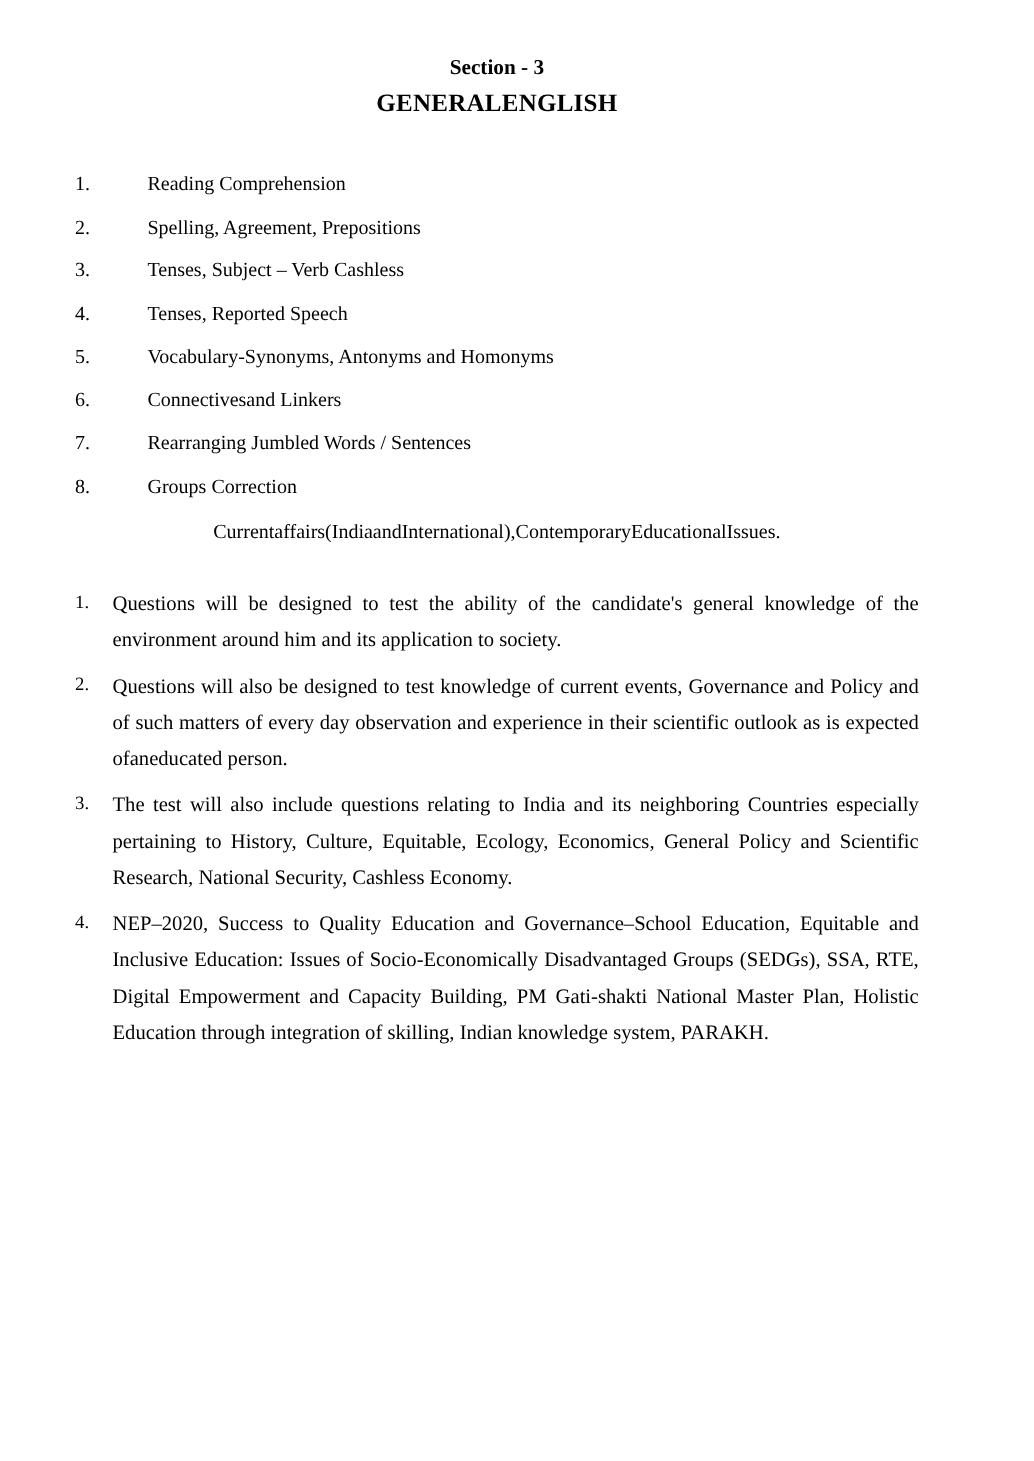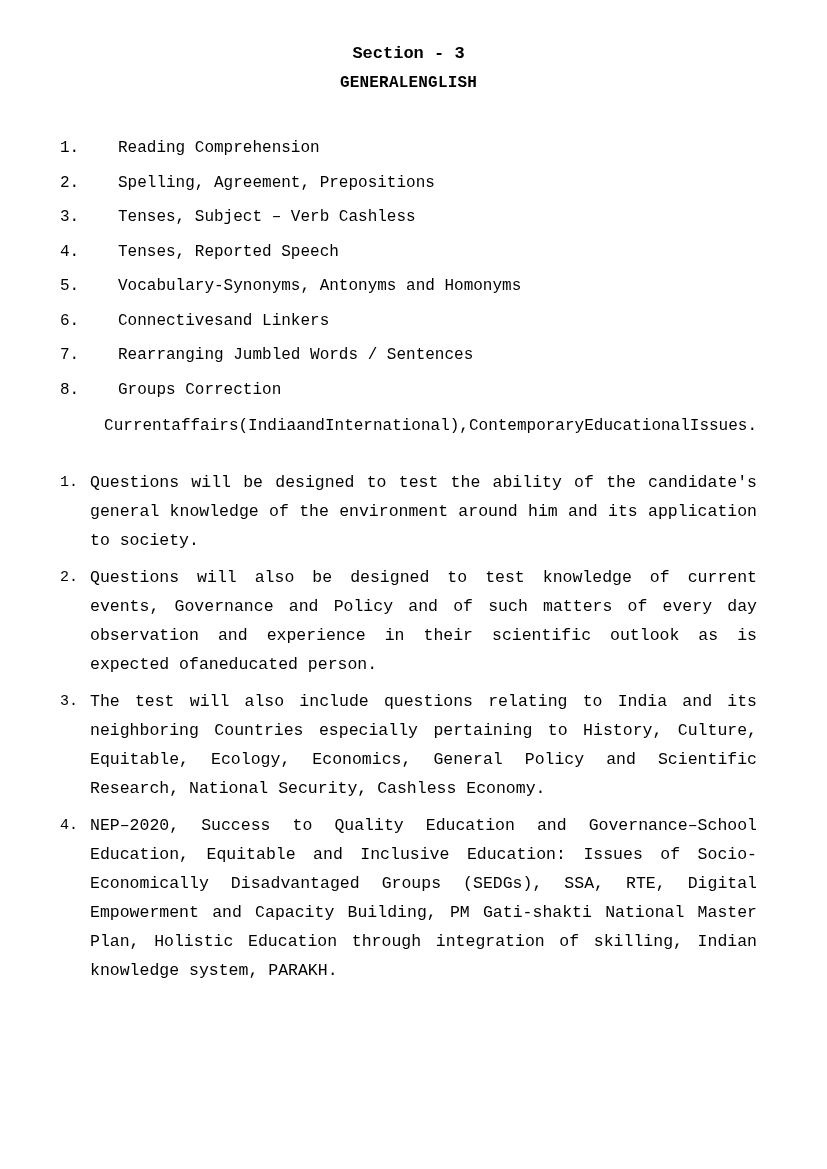--- a/index.html
+++ b/index.html
@@ -7,34 +7,34 @@
     padding: 0;
     background: #ffffff;
   }
   .page {
     position: relative;
     width: 827px;
     height: 1169px;
     margin: 0 auto;
     background: #ffffff;
     color: #000000;
-    font-family: Liberation Mono, monospace;
+    font-family: Liberation Serif, serif;
     box-sizing: border-box;
-    padding: 44px 70px 0 60px;
+    padding: 44px 92px 0 60px;
     overflow: hidden;
   }
   .center { text-align: center; }
   .sec-title {
     font-weight: bold;
     font-size: 17px;
     line-height: 20px;
   }
   .sec-subtitle {
     font-weight: bold;
-    font-size: 16px;
+    font-size: 20px;
     line-height: 20px;
     margin-top: 9px;
     letter-spacing: 0.2px;
   }
   
   .list3 {
     margin-top: 45px;
   }
   .list3 .row {
     display: flex;
@@ -50,21 +50,21 @@
     flex: 1;
   }
   
   .sec4-head {
     margin-top: 48px;
   }
   .intro {
     font-size: 16px;
     line-height: 20px;
     margin-top: 16px;
-    text-align: right;
+    text-align: center;
   }
   .list4 {
     margin-top: 32px;
   }
   .list4 .row {
     display: flex;
     font-size: 16.5px;
     line-height: 29px;
     margin-bottom: 8px;
   }

